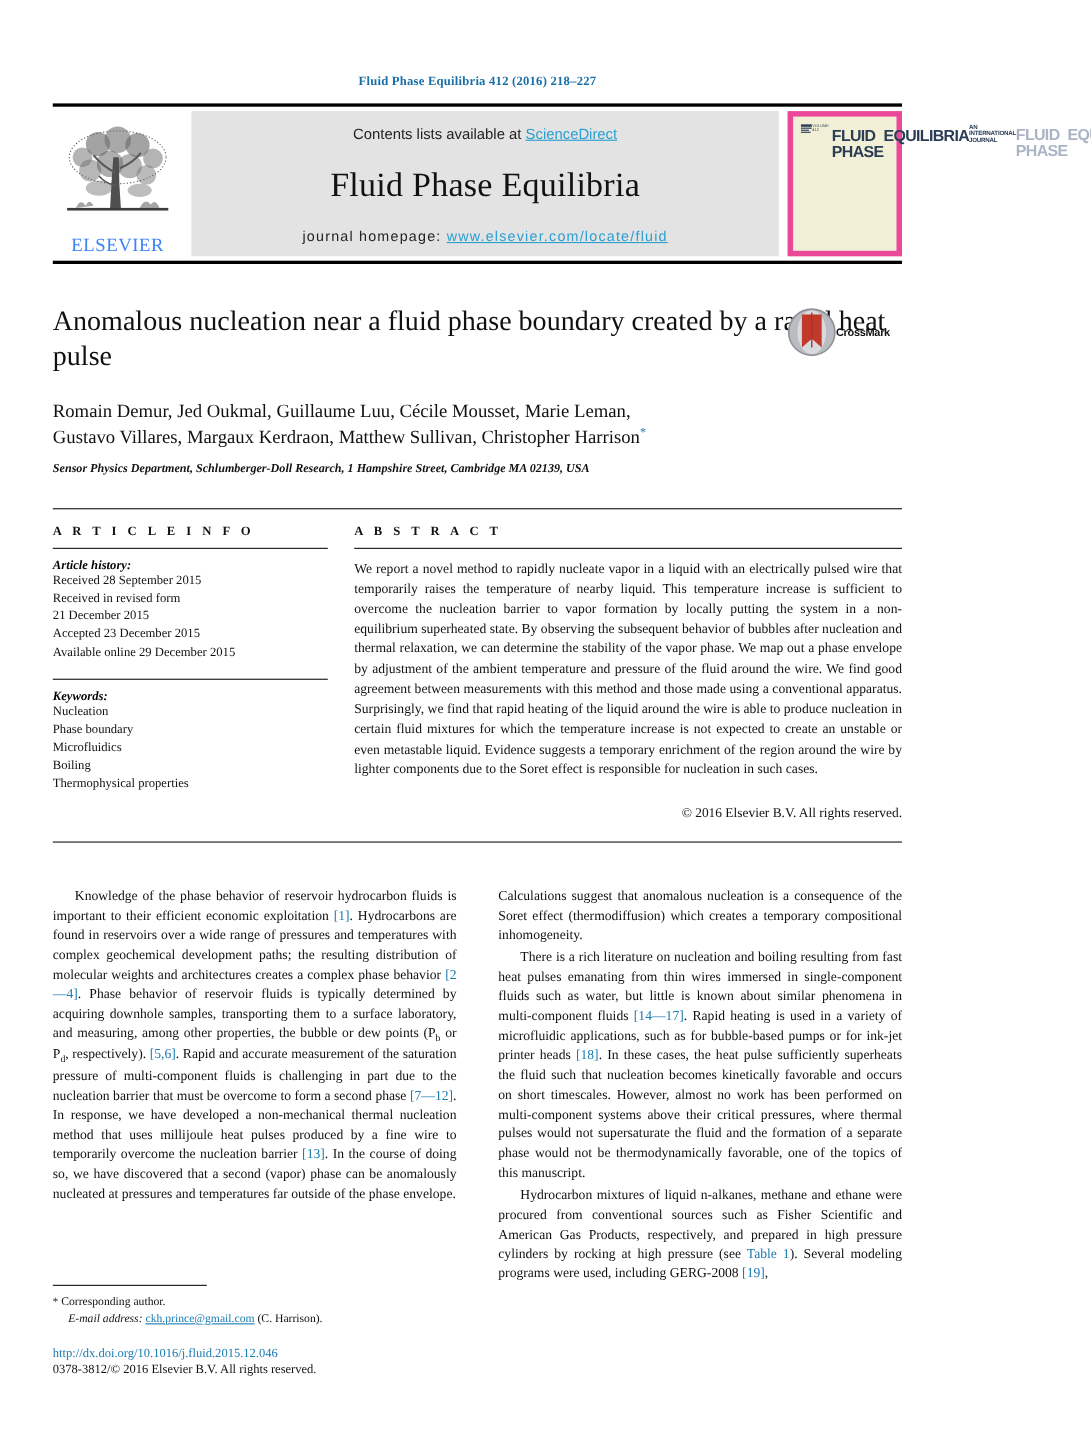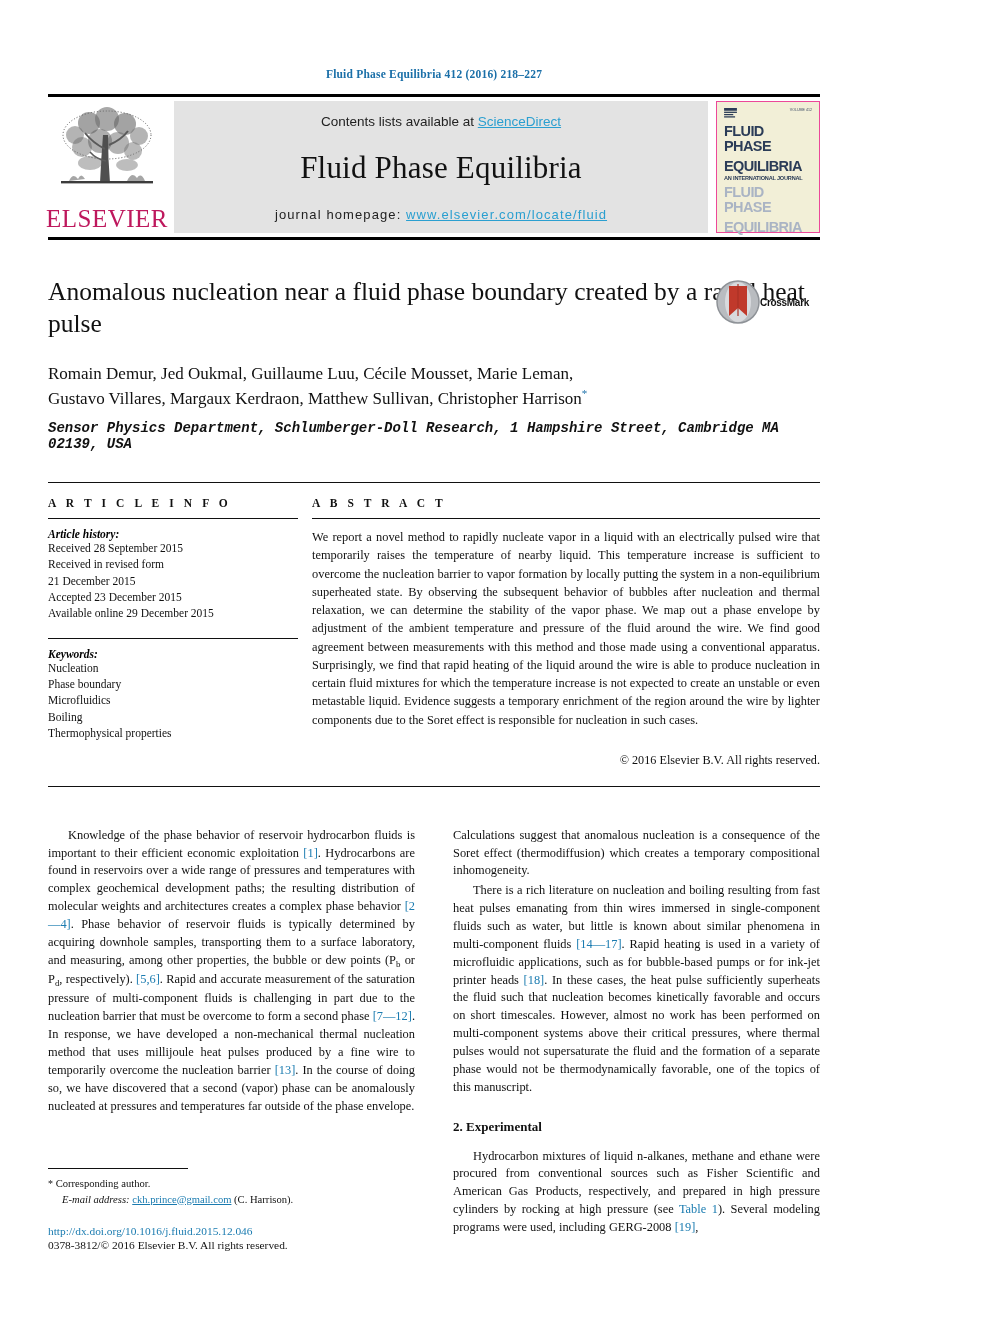--- a/index.html
+++ b/index.html
@@ -49,23 +49,23 @@
     flex: 0 0 118px;
     display: flex;
     flex-direction: column;
     align-items: center;
     justify-content: flex-end;
     padding-bottom: 2px;
   }
   .tree-svg { display:block; }
   .elsevier-word {
     font-family: "Liberation Serif", serif;
-    font-size: 25px;
+    font-size: 17px;
     letter-spacing: 0.5px;
-    color: #be185d;
+    color: #3b82f6;
     line-height: 1;
     margin-top: 1px;
   }
   .masthead-center {
     flex: 1 1 auto;
     background: #e3e3e3;
     margin: 0 8px;
     display: flex;
     flex-direction: column;
     align-items: center;
@@ -90,24 +90,24 @@
   .homepage-line {
     font-family: "Liberation Sans", sans-serif;
     font-size: 13px;
     color: #222;
     letter-spacing: 1.1px;
   }
   .homepage-line .url { color: #2a9fd0; }
   .cover-thumb {
     flex: 0 0 104px;
     width: 104px;
-    border: 1px solid #ec4899;
+    border: 5px solid #ec4899;
     background: #f2efd7;
     display: flex;
-    flex-direction: column;
+    flex-direction: row;
     padding: 6px 7px;
     box-sizing: border-box;
     justify-content: flex-start;
   }
   .cover-top {
     display:flex; justify-content: space-between; align-items:flex-start;
     font-size: 3.6px; color:#3b4a63; font-family:"Liberation Sans",sans-serif;
   }
   .cover-mark { width:13px; height:11px; }
   .cover-t1 {
@@ -172,35 +172,35 @@
   .authors {
     font-family: "Liberation Serif", serif;
     font-size: 17px;
     line-height: 1.42;
     margin-top: 22px;
     color: #111;
     max-width: 800px;
   }
   .authors sup { color: #1a6fa8; font-size: 11px; }
   .affiliation {
-    font-family: Liberation Mono, monospace;
+    font-family: Liberation Serif, serif;
     font-style: italic;
     font-weight: bold;
-    font-size: 14px;
+    font-size: 11px;
     margin-top: 9px;
     color: #111;
   }
 
   
   .info-abstract {
     margin: 30px 48px 0 48px;
     border-top: 1px solid #111;
     padding-top: 14px;
     display: flex;
-    gap: 14px;
+    gap: 24px;
   }
   .col-info { flex: 0 0 250px; }
   .col-abstract { flex: 1 1 auto; }
   .sec-label {
     font-family: "Liberation Serif", serif;
     font-weight: bold;
     font-size: 11.5px;
     letter-spacing: 3.6px;
     color: #111;
   }
@@ -435,21 +435,20 @@
 
   <div class="body-cols">
 
     <div class="bcol">
       <p class="para"><span>Knowledge of the phase behavior of reservoir hydrocarbon fluids is important to their efficient economic exploitation </span><a class="cite" href="#">[1]</a><span>. Hydrocarbons are found in reservoirs over a wide range of pressures and temperatures with complex geochemical development paths; the resulting distribution of molecular weights and architectures creates a complex phase behavior </span><a class="cite" href="#">[2—4]</a><span>. Phase behavior of reservoir fluids is typically determined by acquiring downhole samples, transporting them to a surface laboratory, and measuring, among other properties, the bubble or dew points (P</span><sub>b</sub><span> or P</span><sub>d</sub><span>, respectively). </span><a class="cite" href="#">[5,6]</a><span>. Rapid and accurate measurement of the saturation pressure of multi-component fluids is challenging in part due to the nucleation barrier that must be overcome to form a second phase </span><a class="cite" href="#">[7—12]</a><span>. In response, we have developed a non-mechanical thermal nucleation method that uses millijoule heat pulses produced by a fine wire to temporarily overcome the nucleation barrier </span><a class="cite" href="#">[13]</a><span>. In the course of doing so, we have discovered that a second (vapor) phase can be anomalously nucleated at pressures and temperatures far outside of the phase envelope.</span></p>
     </div>
 
     <div class="bcol">
       <p class="para noindent">Calculations suggest that anomalous nucleation is a consequence of the Soret effect (thermodiffusion) which creates a temporary compositional inhomogeneity.</p>
       <p class="para"><span>There is a rich literature on nucleation and boiling resulting from fast heat pulses emanating from thin wires immersed in single-component fluids such as water, but little is known about similar phenomena in multi-component fluids </span><a class="cite" href="#">[14—17]</a><span>. Rapid heating is used in a variety of microfluidic applications, such as for bubble-based pumps or for ink-jet printer heads </span><a class="cite" href="#">[18]</a><span>. In these cases, the heat pulse sufficiently superheats the fluid such that nucleation becomes kinetically favorable and occurs on short timescales. However, almost no work has been performed on multi-component systems above their critical pressures, where thermal pulses would not supersaturate the fluid and the formation of a separate phase would not be thermodynamically favorable, one of the topics of this manuscript.</span></p>
-      <h2 class="section-head spaced">2. Experimental</h2>
       <p class="para"><span>Hydrocarbon mixtures of liquid n-alkanes, methane and ethane were procured from conventional sources such as Fisher Scientific and American Gas Products, respectively, and prepared in high pressure cylinders by rocking at high pressure (see </span><a class="cite" href="#">Table 1</a><span>). Several modeling programs were used, including GERG-2008 </span><a class="cite" href="#">[19]</a><span>,</span></p>
     </div>
   </div>
 
   <div class="footer-left">
     <div class="fn-rule"></div>
     <div class="fn-line">
       <span class="star">*</span>
       <span>Corresponding author.</span>
     </div>

